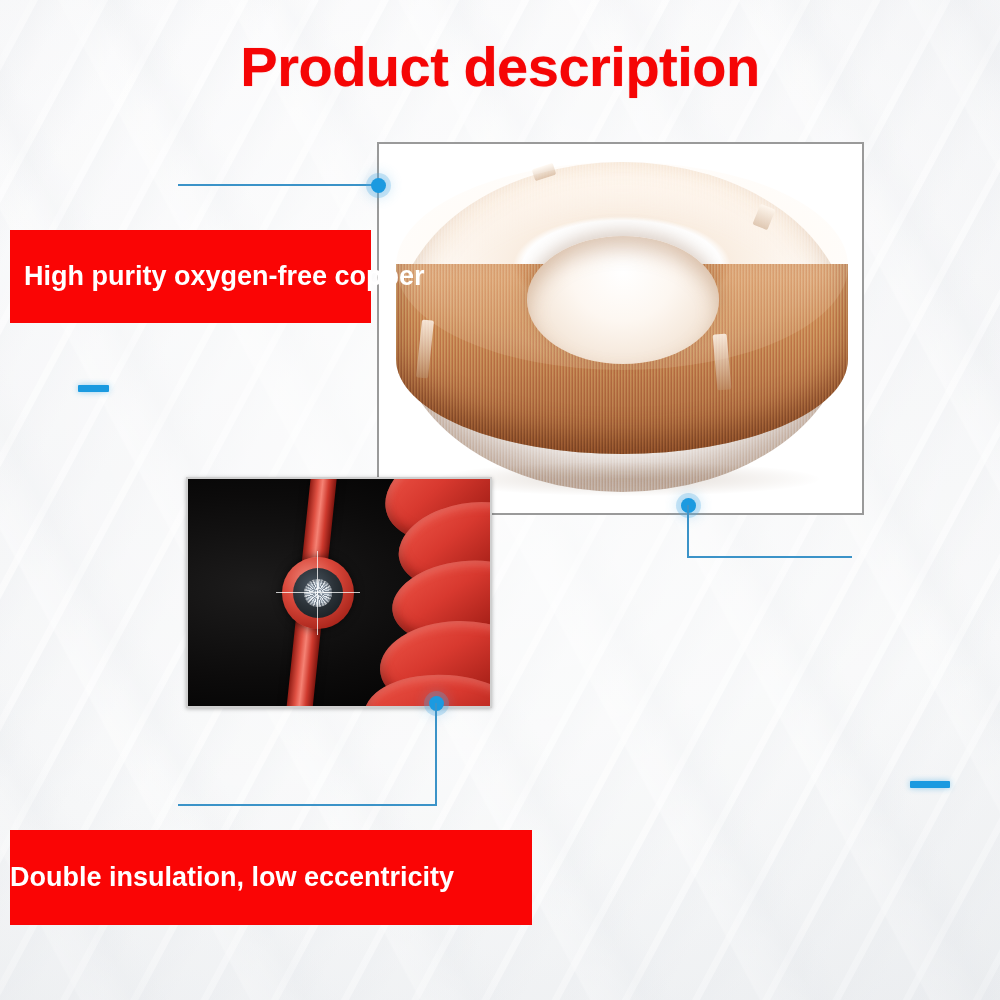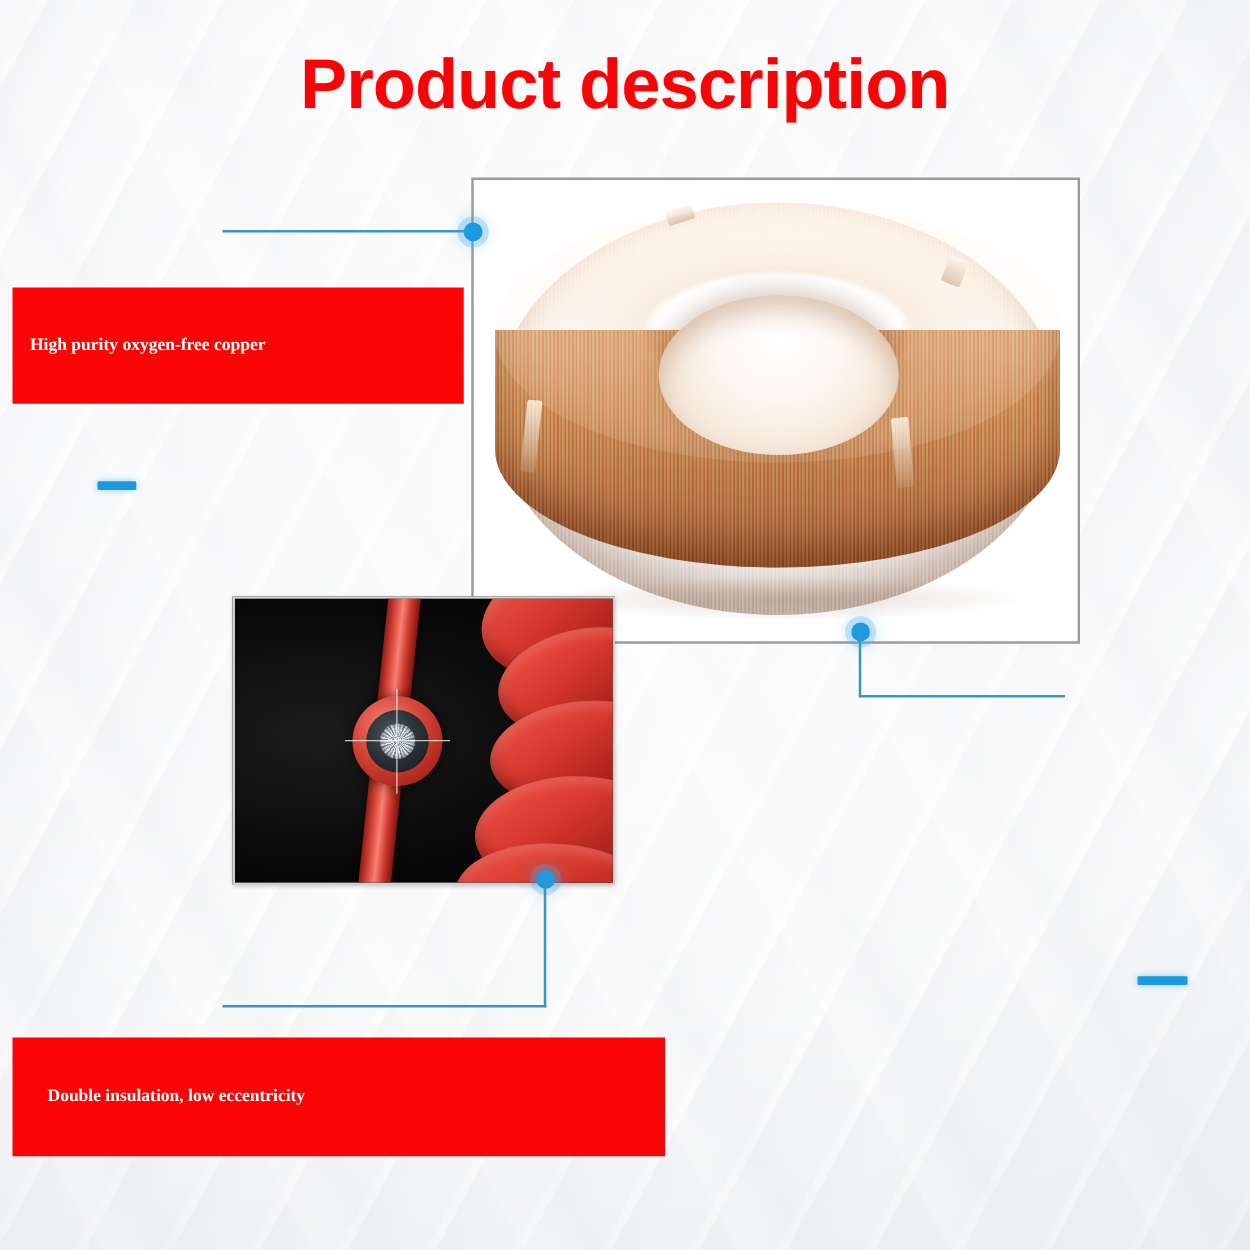--- a/index.html
+++ b/index.html
@@ -214,30 +214,30 @@
     position:absolute; background:rgba(255,255,255,.75);
   }
   .cross-h { left:-6px; top:35px; width:84px; height:1px; }
   .cross-v { left:35px; top:-6px; width:1px; height:84px; }
 
   
   .label {
     position:absolute;
     background:#fa0505;
     color:#ffffff;
-    font-size:14px;
+    font-size:27px;
     font-weight:700;
     display:flex;
     align-items:center;
     white-space:nowrap;
-    font-family:Liberation Serif, serif;
+    font-family:Liberation Sans, sans-serif;
   }
   .label-1 { left:10px;  top:230px; width:361px; height:93px;  padding-left:14px; }
   .label-2 { left:501px; top:576px; width:499px; height:95px;  padding-left:24px; }
-  .label-3 { left:10px;  top:830px; width:522px; height:95px;  padding-left:28px; }
+  .label-3 { left:10px;  top:830px; width:522px; height:95px;  }
 
   
   .conn-line {
     position:absolute;
     background:#3b93c8;
   }
   .dot {
     position:absolute;
     width:15px; height:15px;
     border-radius:50%;

